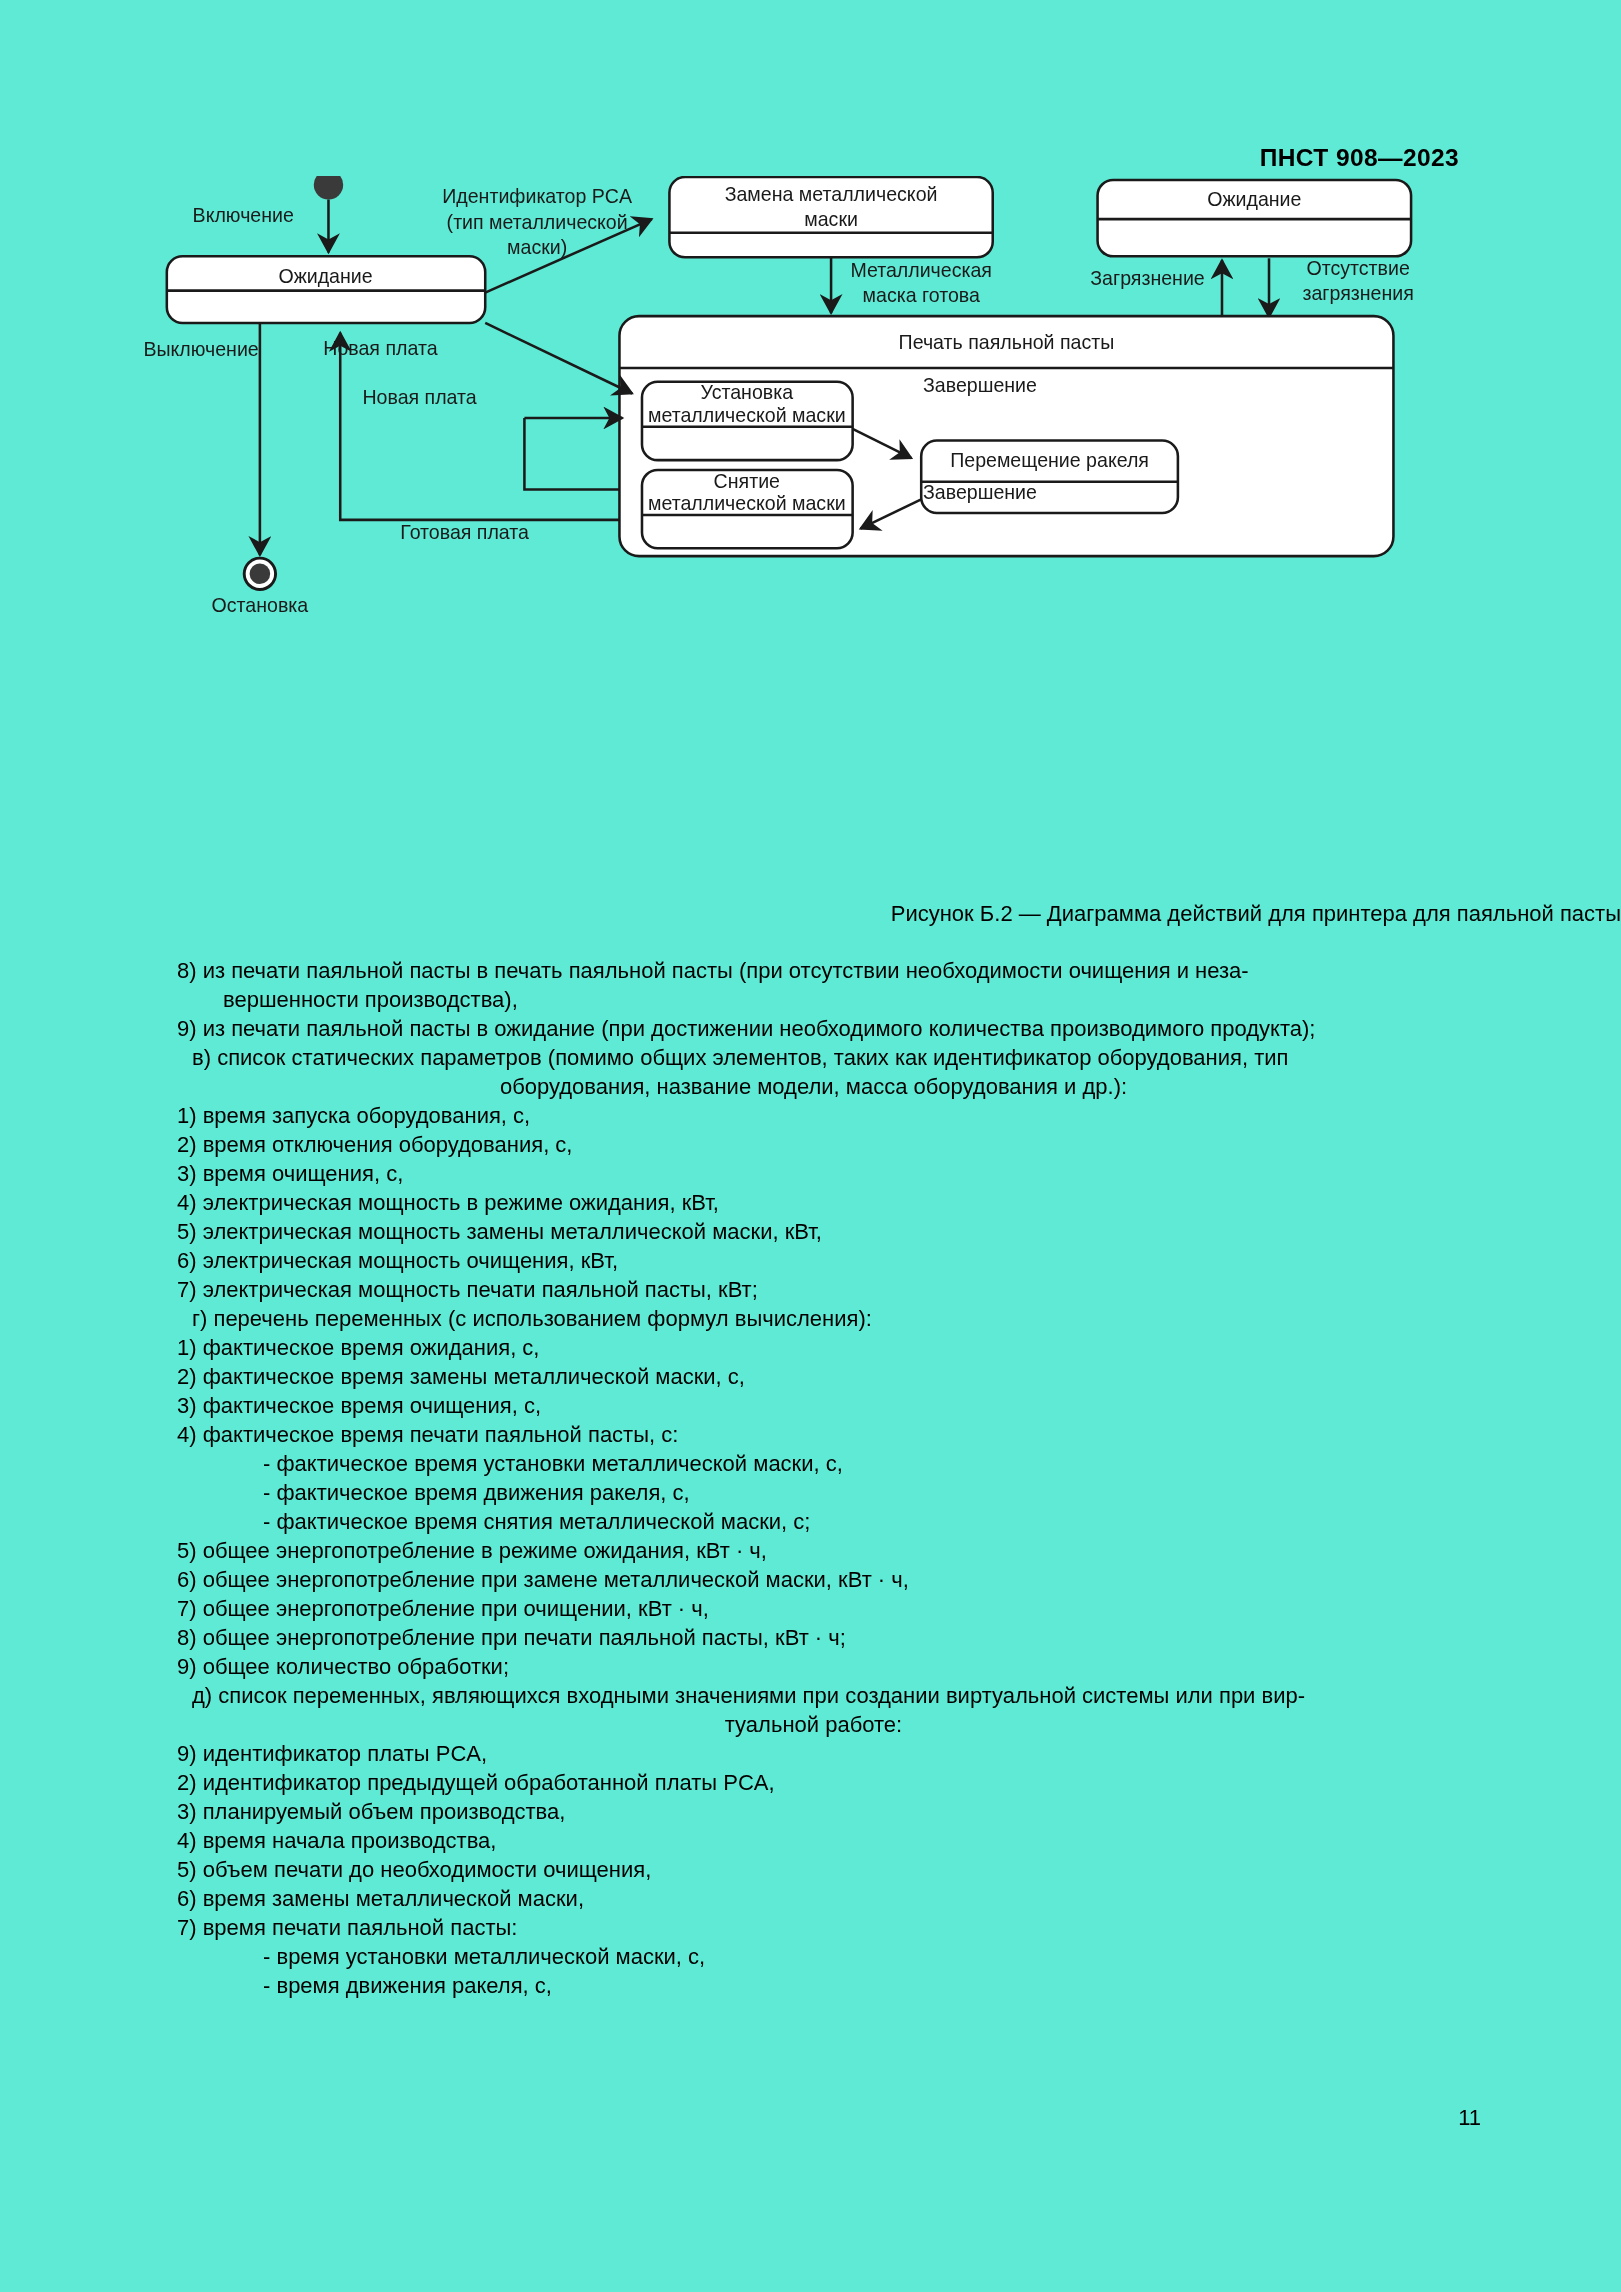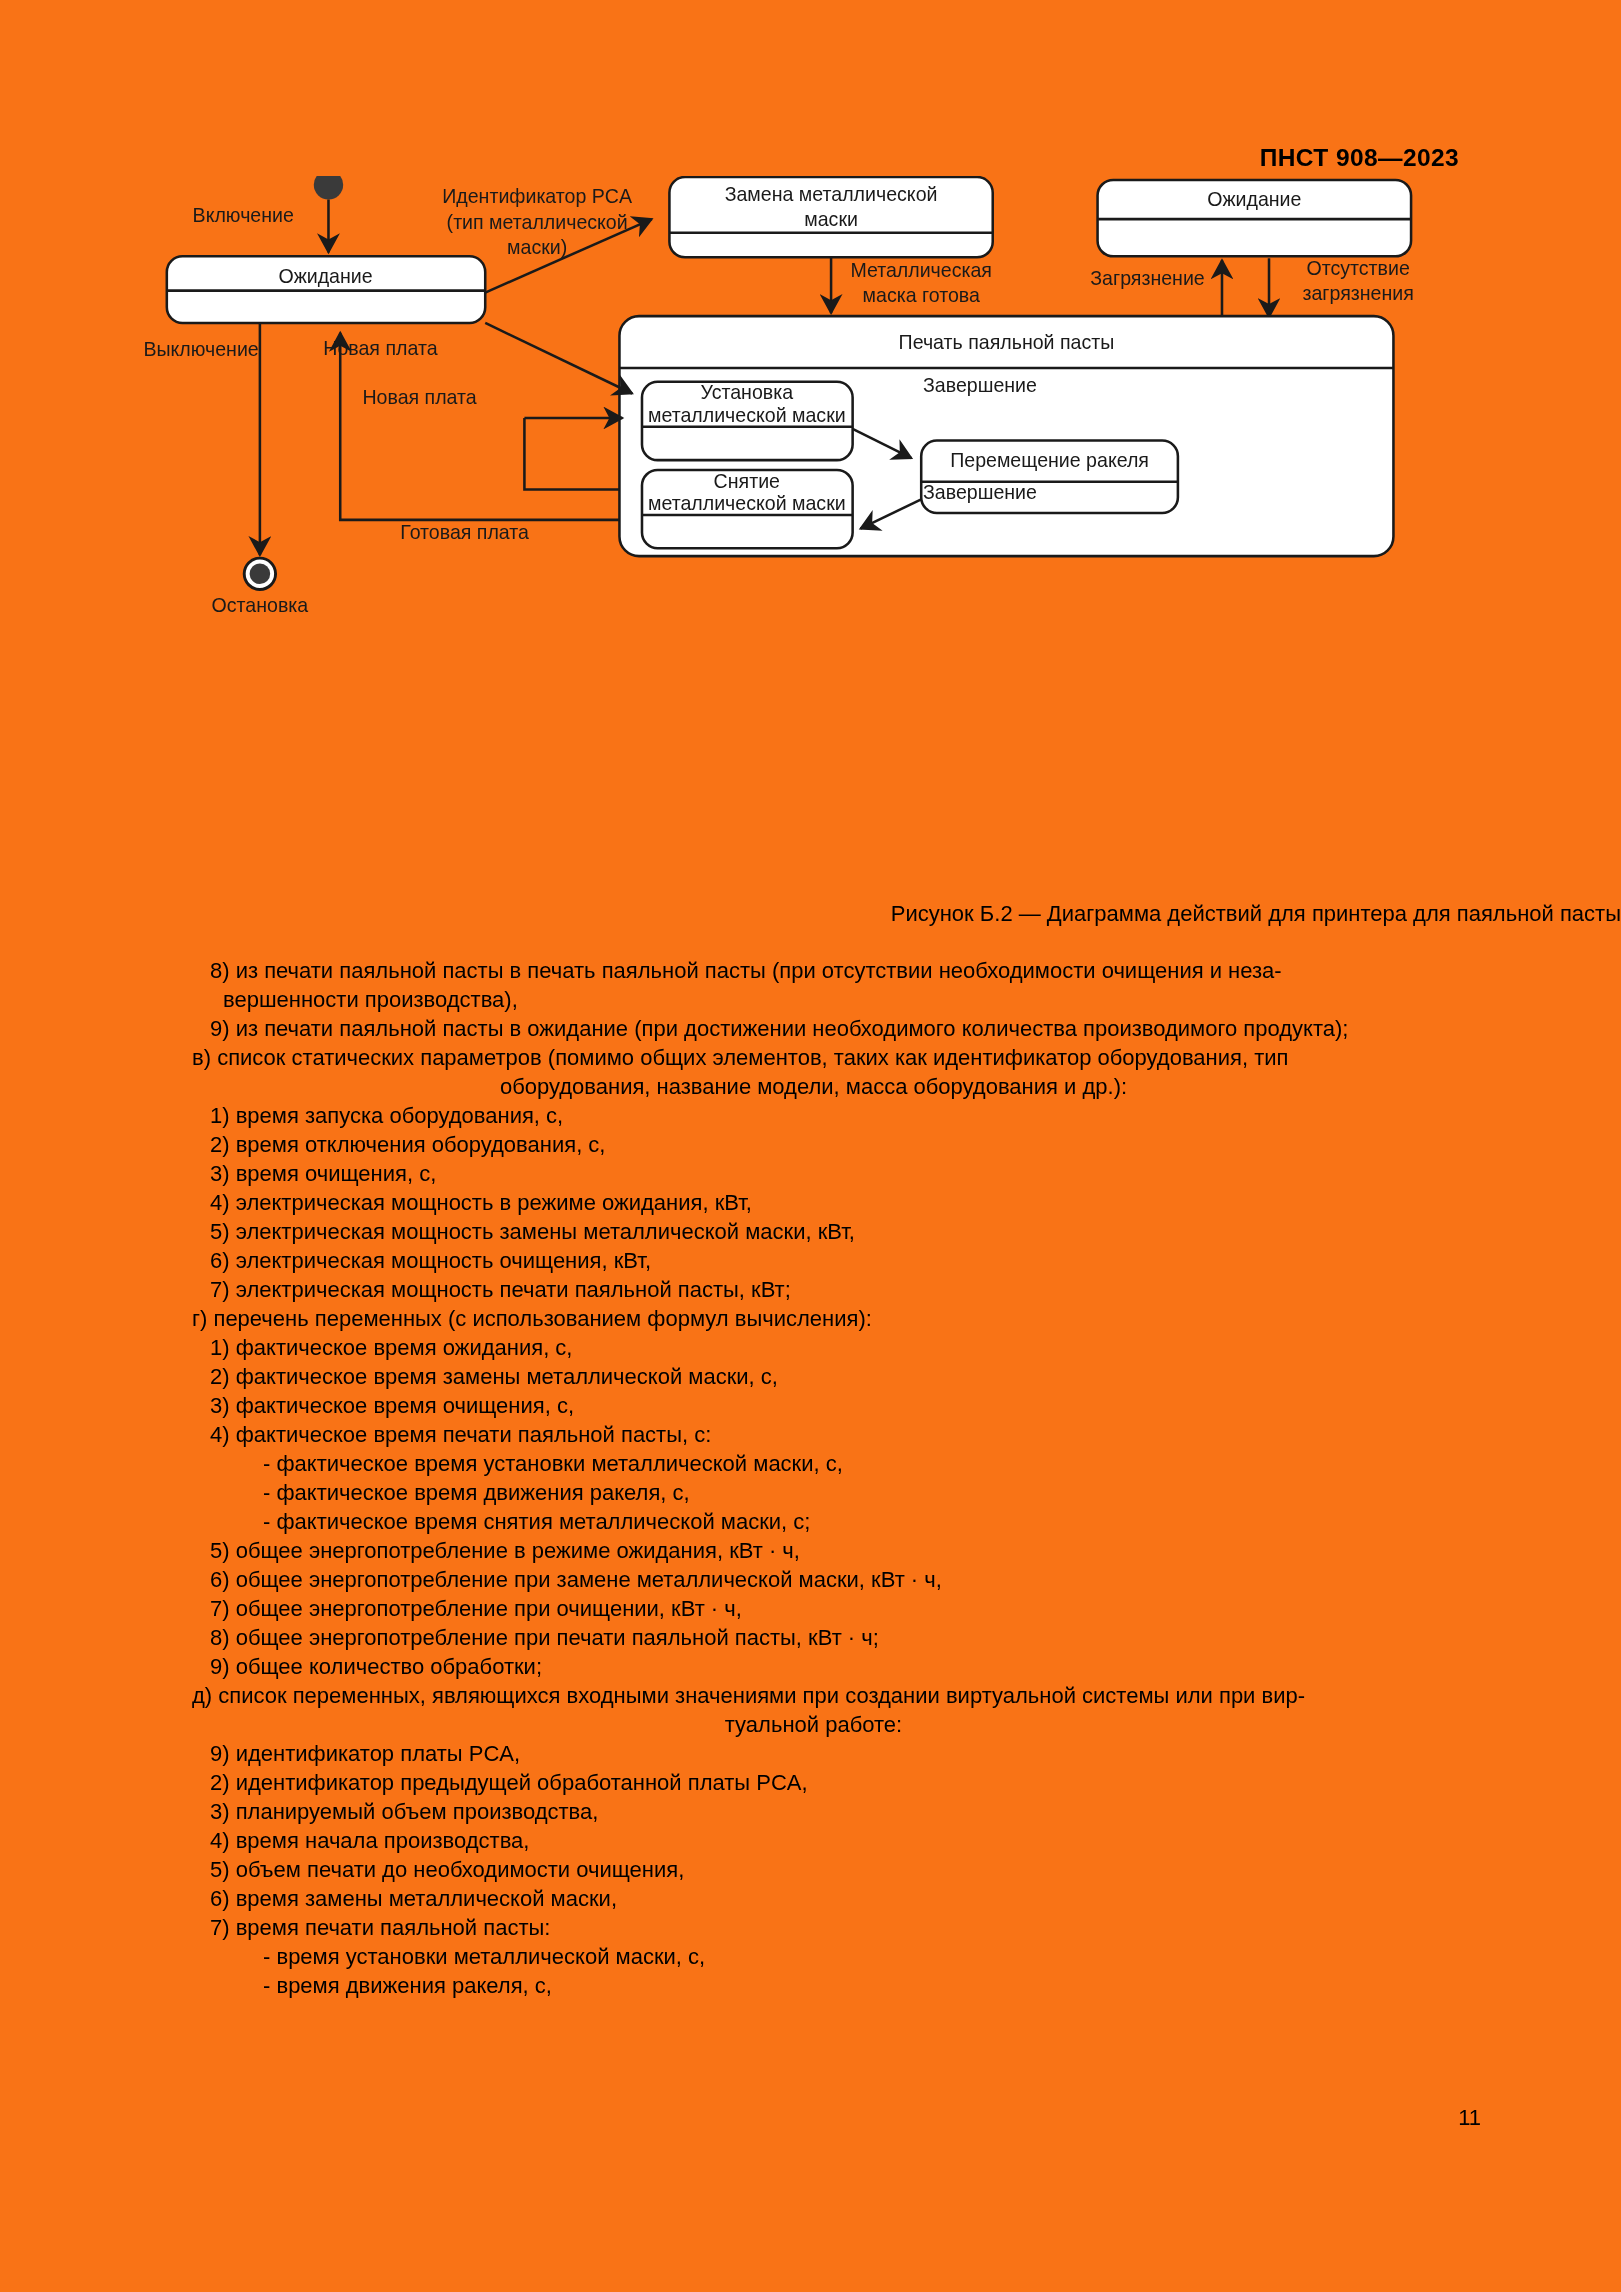--- a/index.html
+++ b/index.html
@@ -9,21 +9,21 @@
     background: #ffffff;
   }
   body {
     font-family: "Liberation Sans", sans-serif;
     color: #000000;
   }
   #page {
     position: relative;
     width: 1621px;
     height: 2293px;
-    background: #f97316;
+    background: #5eead4;
     overflow: hidden;
   }
 
   
   #page-header {
     position: absolute;
     top: 144px;
     right: 162px;
     font-size: 24.5px;
     font-weight: bold;
@@ -61,21 +61,21 @@
     top: 956px;
     left: 145px;
     width: 1337px;
     font-size: 22px;
     line-height: 29px;
   }
   .ln {
     white-space: pre-wrap;
   }
   .ind0  { margin-left: 0px; text-align: center; }
-  .ind1  { margin-left: 65px; }
+  .ind1  { margin-left: 32px; }
   .ind2  { margin-left: 78px; }
   .ind3  { margin-left: 47px; }
   .ind4  { margin-left: 118px; }
 
   
   #page-number {
     position: absolute;
     top: 2105px;
     right: 140px;
     font-size: 22px;

